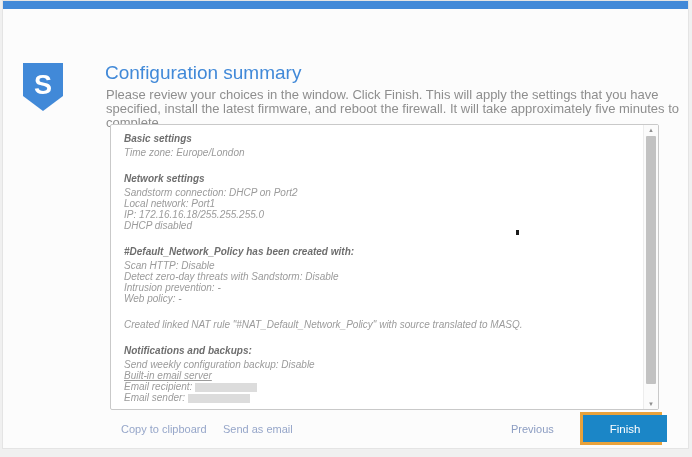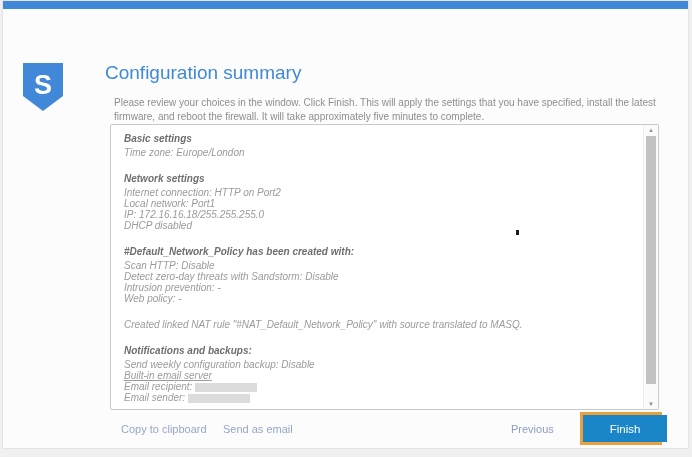--- a/index.html
+++ b/index.html
@@ -26,22 +26,22 @@
     width: 40px; height: 48px;
   }
   .page-title {
     position: absolute; left: 102px; top: 61px;
     margin: 0;
     font-size: 19px; font-weight: 500;
     color: #4189d8;
   }
   .page-desc {
     position: absolute; left: 103px; top: 87px;
-    width: 575px; margin: 8px;
-    font-size: 10px; line-height: 14px;
+    width: 575px; margin: 0;
+    font-size: 13px; line-height: 14px;
     color: #8e8e8e;
   }
   .summary-box {
     position: absolute; left: 107px; top: 123px;
     width: 549px; height: 286px;
     background: #ffffff;
     border: 1px solid #c9c9c9;
     border-radius: 2px;
     box-sizing: border-box;
     overflow: hidden;
@@ -117,21 +117,21 @@
   <p class="page-desc">Please review your choices in the window. Click Finish. This will apply the settings that you have specified, install the latest firmware, and reboot the firewall. It will take approximately five minutes to complete.</p>
 
   <div class="summary-box">
     <div class="summary-content">
         <div class="section">
           <div class="section-title">Basic settings</div>
           <div class="line"><span>Time zone: Europe/London</span></div>
         </div>
         <div class="section">
           <div class="section-title">Network settings</div>
-          <div class="line"><span>Internet connection: HTTP on Port2</span></div>
+          <div class="line"><span>Sandstorm connection: DHCP on Port2</span></div>
           <div class="line"><span>Local network: Port1</span></div>
           <div class="line"><span>IP: 172.16.16.18/255.255.255.0</span></div>
           <div class="line"><span>DHCP disabled</span></div>
         </div>
         <div class="section">
           <div class="section-title">#Default_Network_Policy has been created with:</div>
           <div class="line"><span>Scan HTTP: Disable</span></div>
           <div class="line"><span>Detect zero-day threats with Sandstorm: Disable</span></div>
           <div class="line"><span>Intrusion prevention: -</span></div>
           <div class="line"><span>Web policy: -</span></div>

